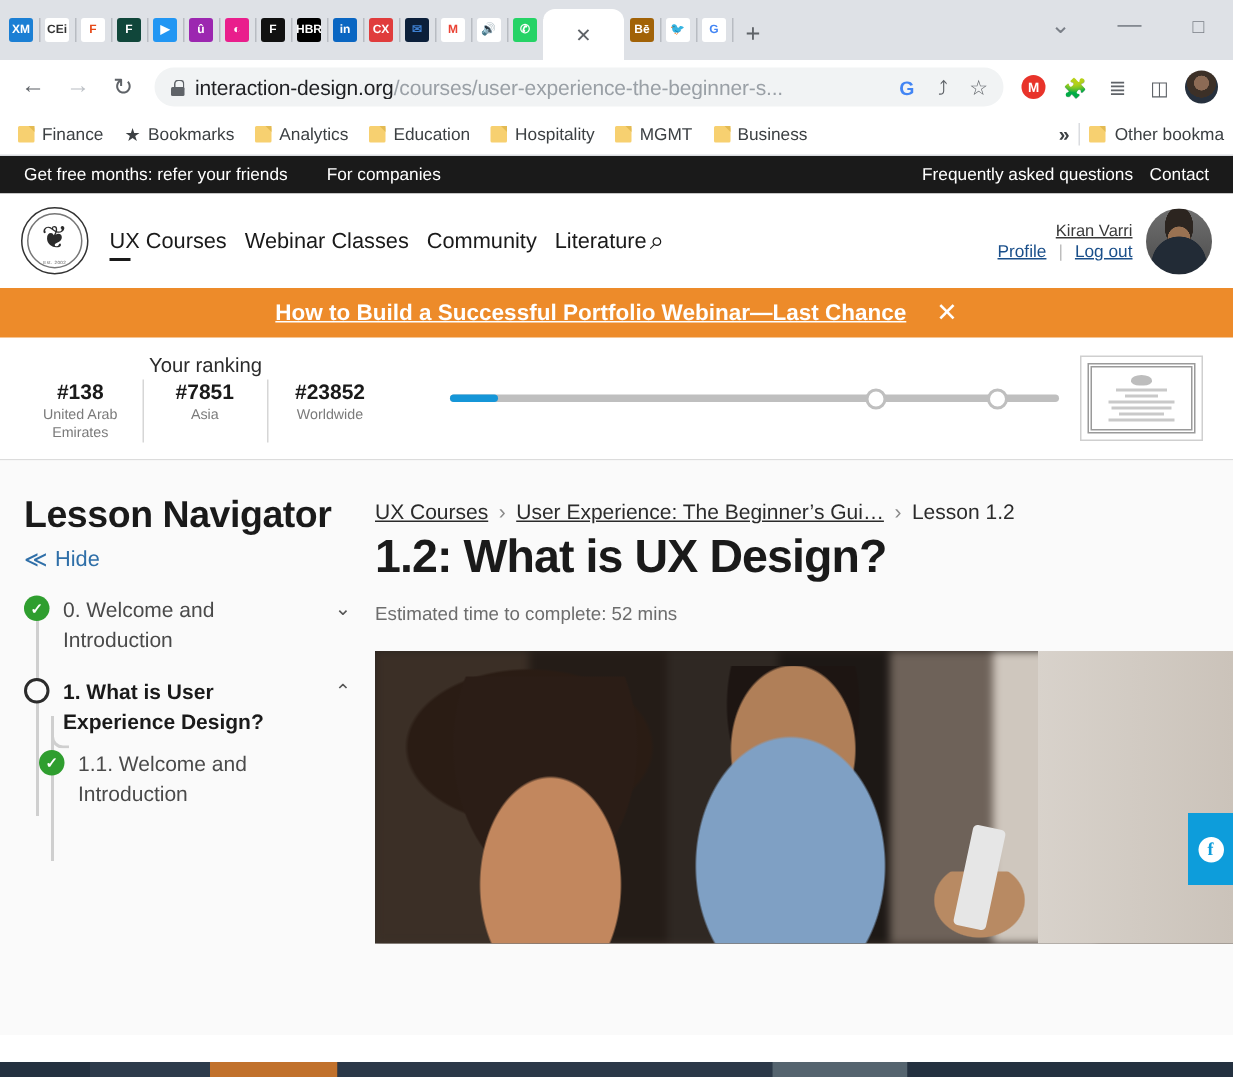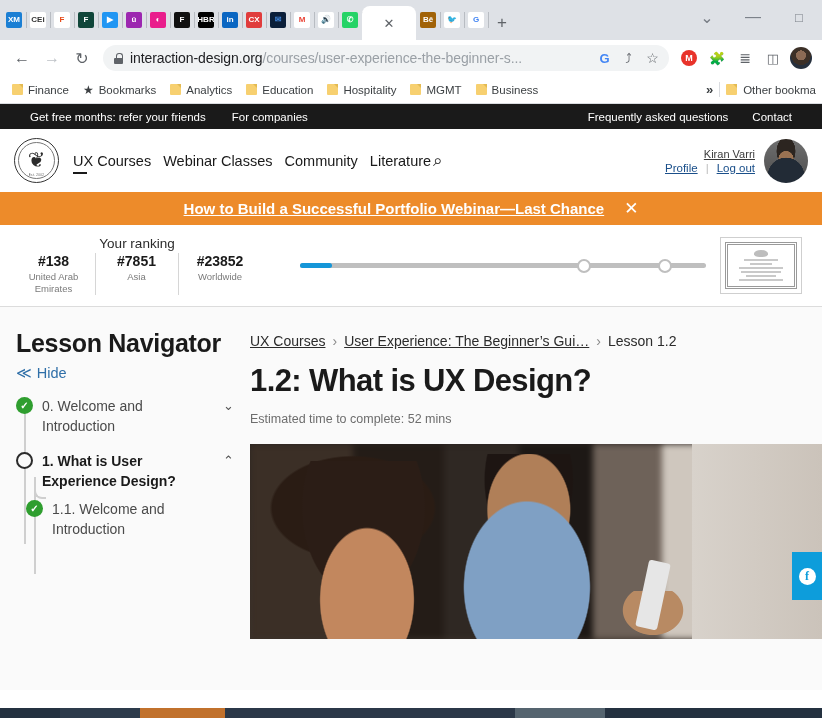--- a/index.html
+++ b/index.html
@@ -142,24 +142,24 @@
   .bm-star { color:#3c4043; font-size:12px; }
   .bm-more { margin-left:auto; display:flex; align-items:center; gap:6px; flex:0 0 auto;}
   .vsep { width:1px; height:15px; background:#dadce0; }
 
   
   .page { height: 614px; overflow: hidden; background: #fff; position: relative; }
 
   .topstrip {
     background: #1a1a1a; color: #ffffff;
     height: 25px; display: flex; align-items: center;
-    padding: 0 30px; font-size: 11.5px;
+    padding: 0 16px; font-size: 11.5px;
     gap: 26px;
   }
-  .topstrip .right { margin-left: auto; display: flex; gap: 24px; }
+  .topstrip .right { margin-left: auto; display: flex; gap: 11px; }
 
   .sitehead {
     height: 63px; background: #fff;
     display: flex; align-items: center;
     padding: 0 14px;
     border-bottom: none;
   }
   .logo {
     width: 45px; height: 45px; border-radius: 50%;
     border: 1.5px solid #333; flex: 0 0 auto;
@@ -270,21 +270,21 @@
     position:absolute; left:8px; top:-22px; width:12px; height:22px;
     border-left:2px solid #cfcfcf; border-bottom:2px solid #cfcfcf;
     border-radius: 0 0 0 8px;
   }
 
   .maincol { flex:1 1 auto; background:#fafafa; padding: 26px 0 0 0; position:relative; overflow:hidden;}
   .crumbs { font-size:14px; color:#2b2b2b; display:flex; align-items:center; gap:7px; white-space:nowrap;}
   .crumbs a { color:#2b2b2b; text-decoration:underline;}
   .crumbs .sep { color:#8a8a8a; }
   .crumbs .cur { text-decoration:none; }
-  .h1 { font-size:31px; font-weight:bold; color:#1a1a1a; margin-top:14px; letter-spacing:-0.6px;}
+  .h1 { font-size:31px; font-weight:bold; color:#1a1a1a; margin-top:4px; letter-spacing:-0.6px;}
   .esttime { font-size:12.5px; color:#6d6d6d; margin-top:13px;}
 
   .hero {
     margin-top: 18px;
     height: 195px; position:relative; overflow:hidden;
     background: linear-gradient(#2a2420, #3a322c);
   }
   .hero .shelfbg {
     position:absolute; inset:0;
     background:

